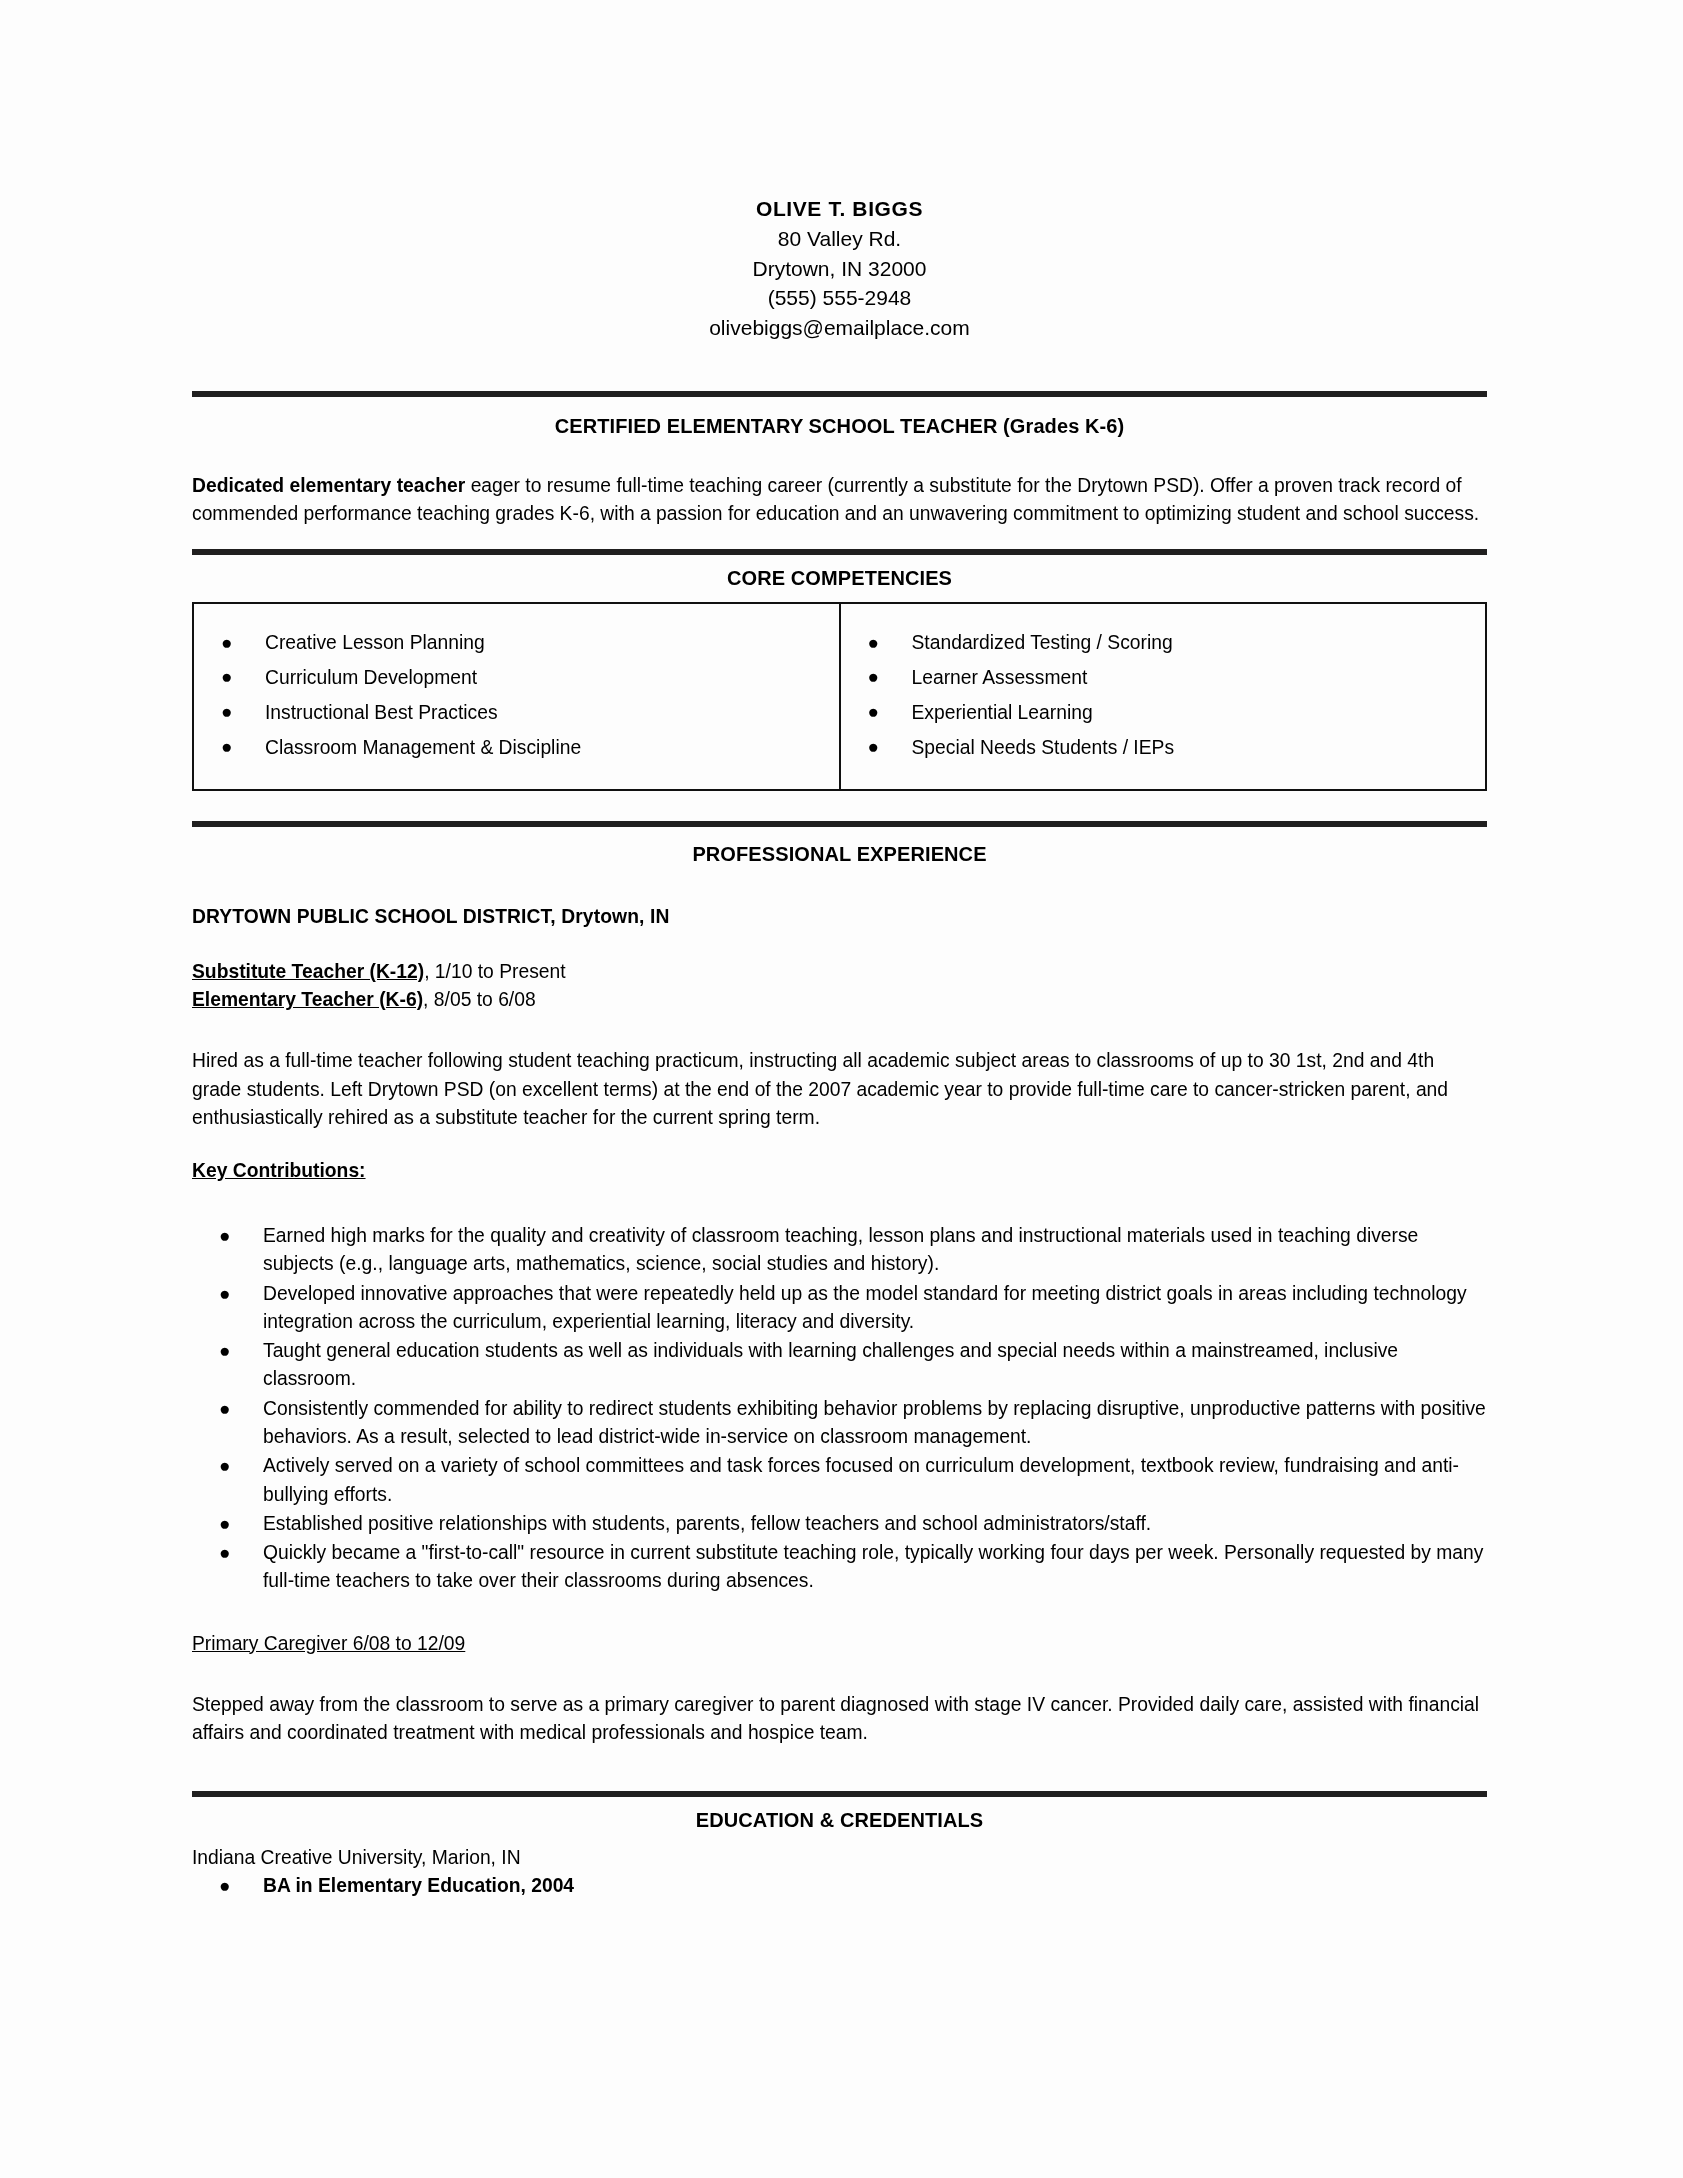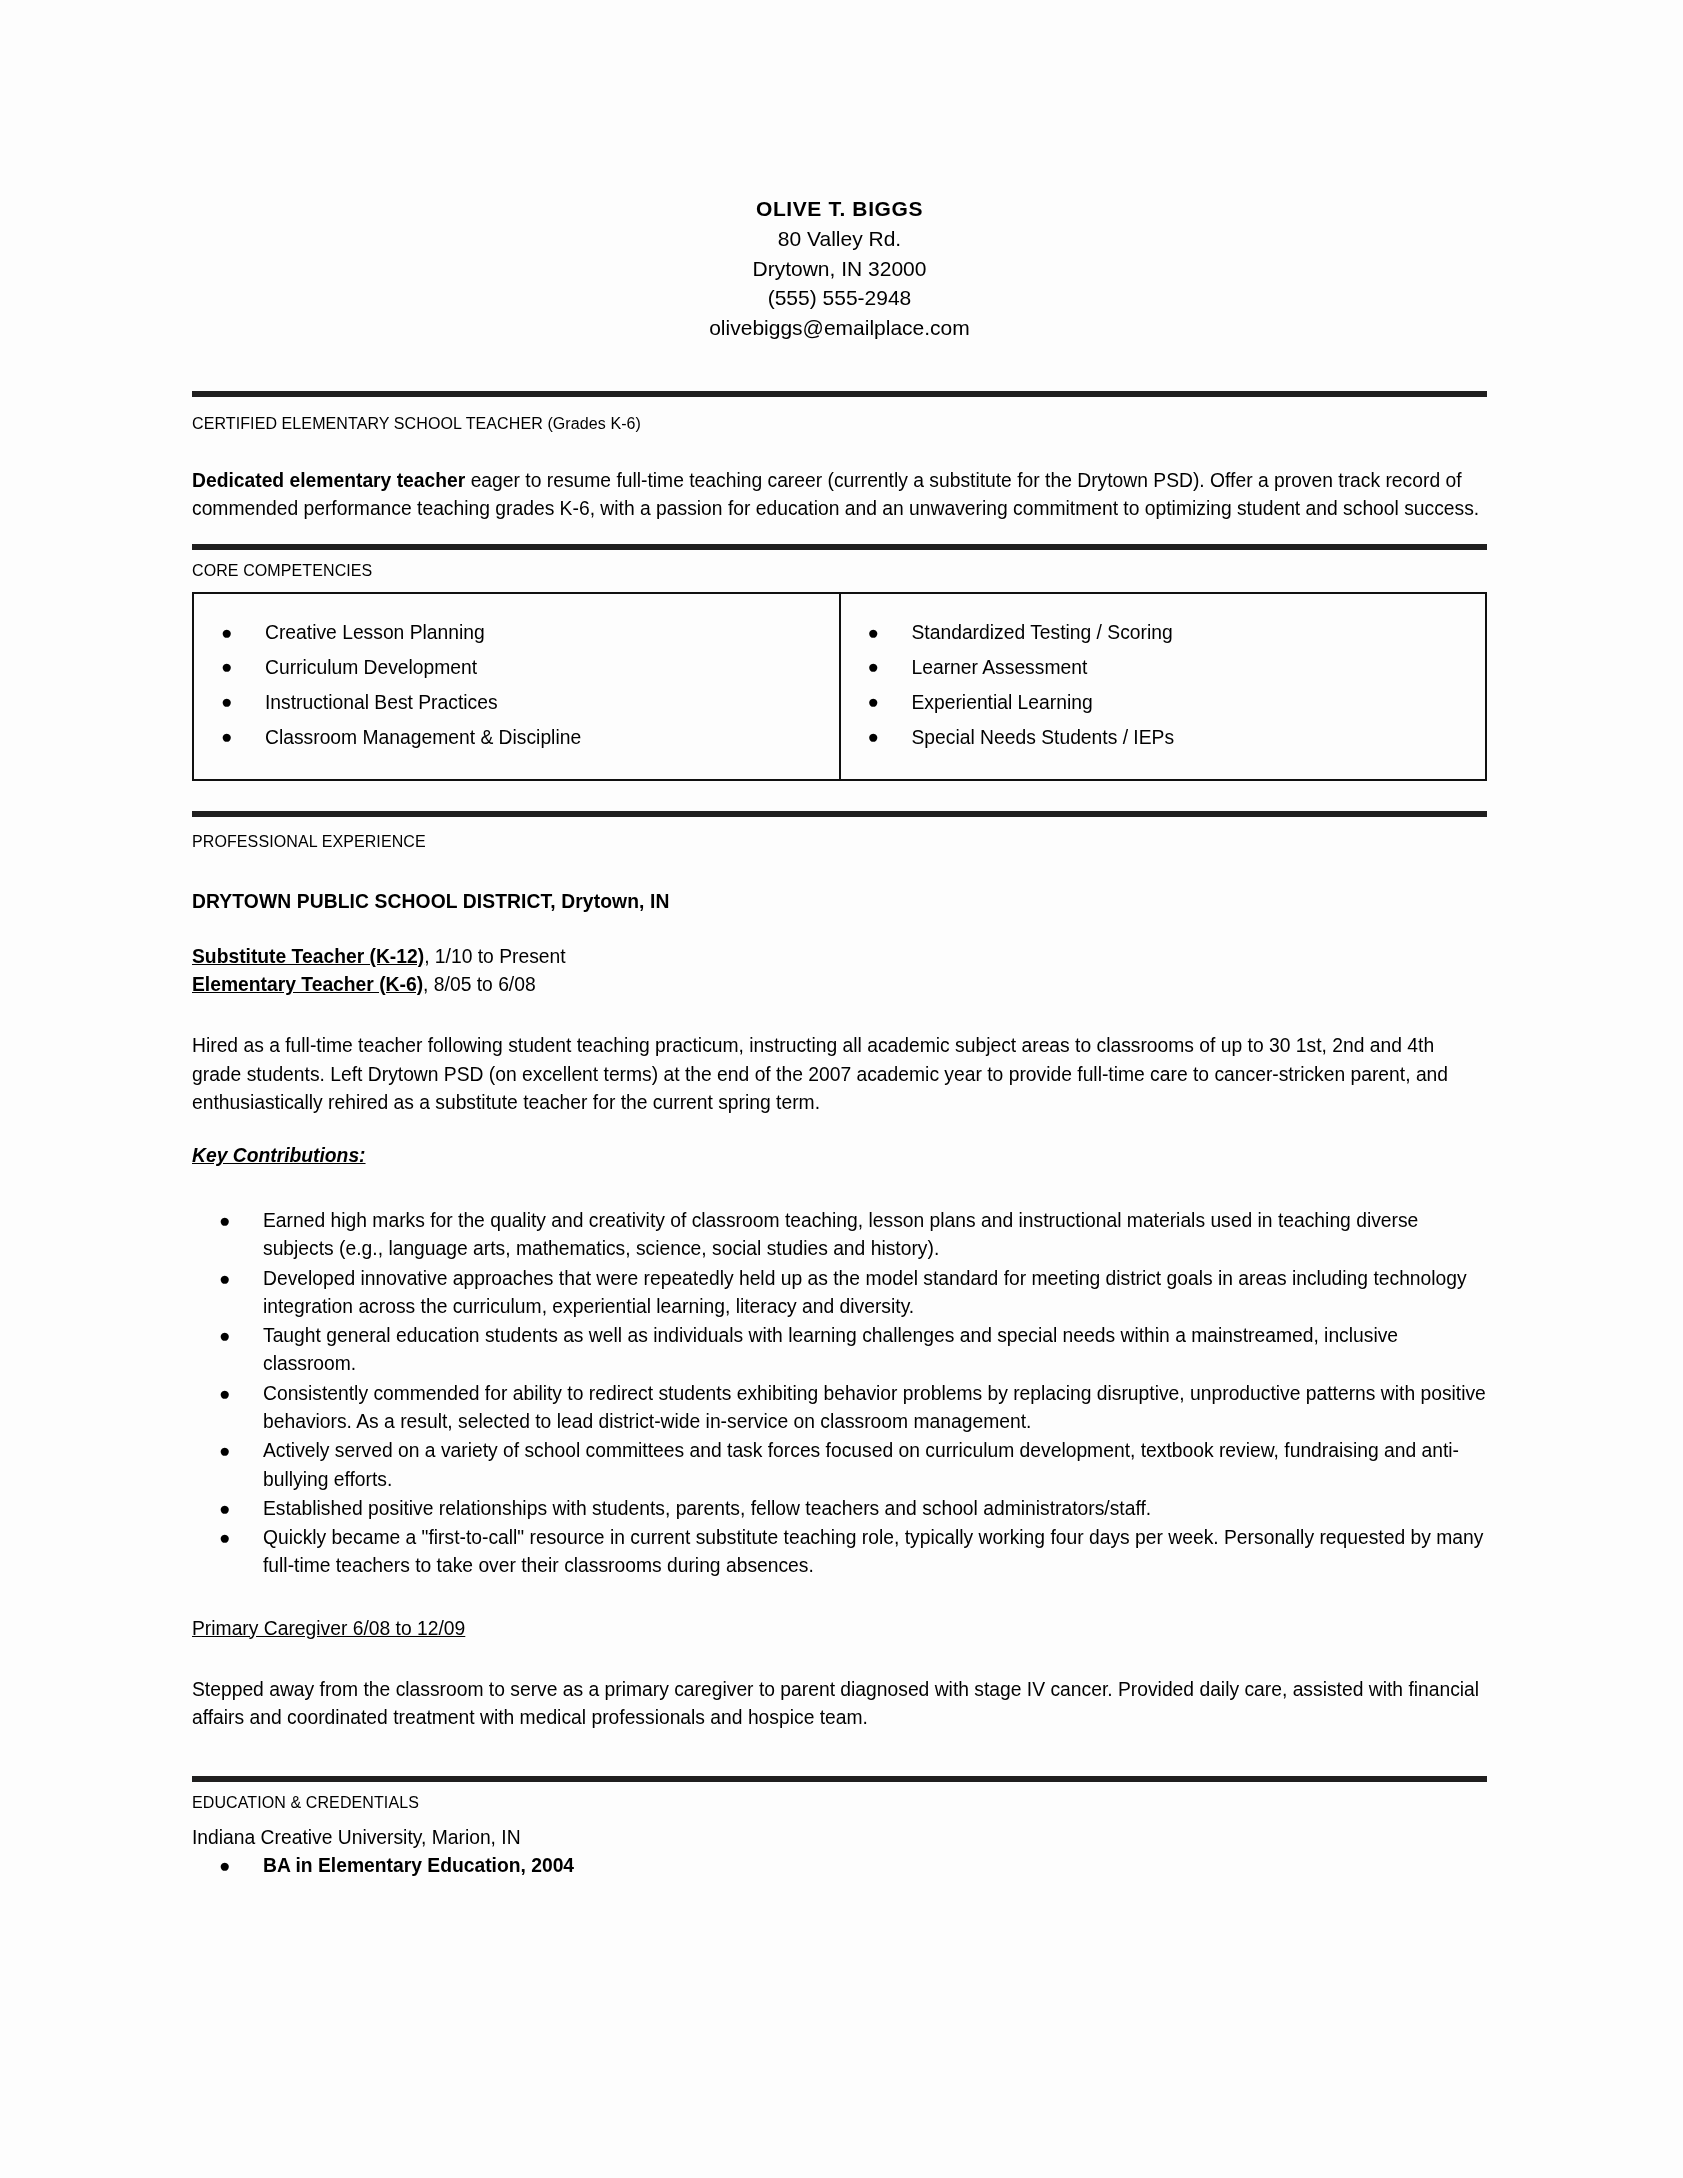--- a/index.html
+++ b/index.html
@@ -41,23 +41,23 @@
     font-weight: normal;
   }
 
   
   .rule {
     height: 6px;
     background: #201f1f;
     width: 100%;
   }
   .section-title {
-    text-align: left;
-    font-weight: normal;
-    font-size: 16px;
+    text-align: center;
+    font-weight: bold;
+    font-size: 20px;
     letter-spacing: 0.1px;
   }
 
   
   .summary {
     font-size: 19.3px;
     line-height: 1.465;
     text-align: left;
   }
   .summary b { font-weight: bold; }
@@ -112,21 +112,20 @@
     font-weight: bold;
     text-decoration: underline;
   }
   .para {
     font-size: 19.3px;
     line-height: 1.465;
   }
   .keycontrib {
     font-size: 19.3px;
     font-weight: bold;
-    font-style: italic;
     text-decoration: underline;
   }
 
   .kc-list {
     list-style: none;
     margin: 0;
     padding: 0;
   }
   .kc-list li {
     font-size: 19.3px;

